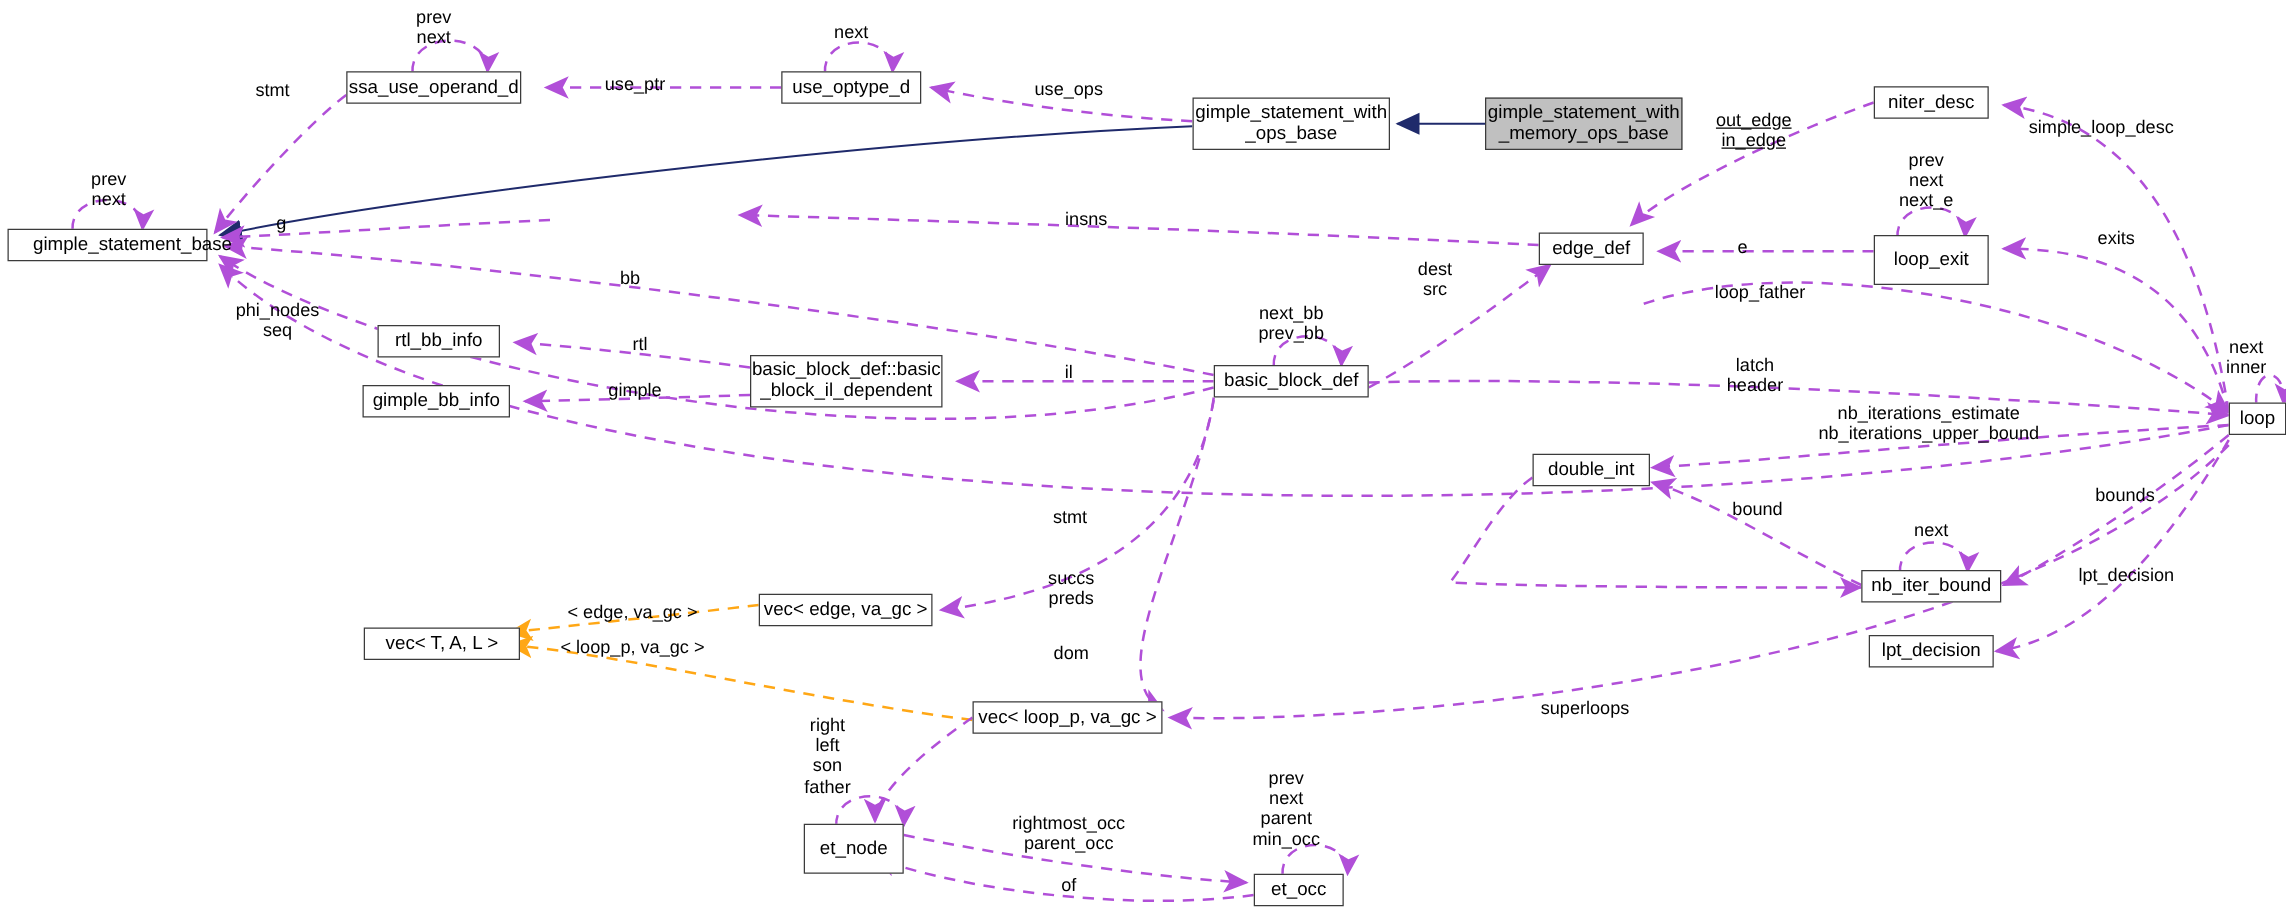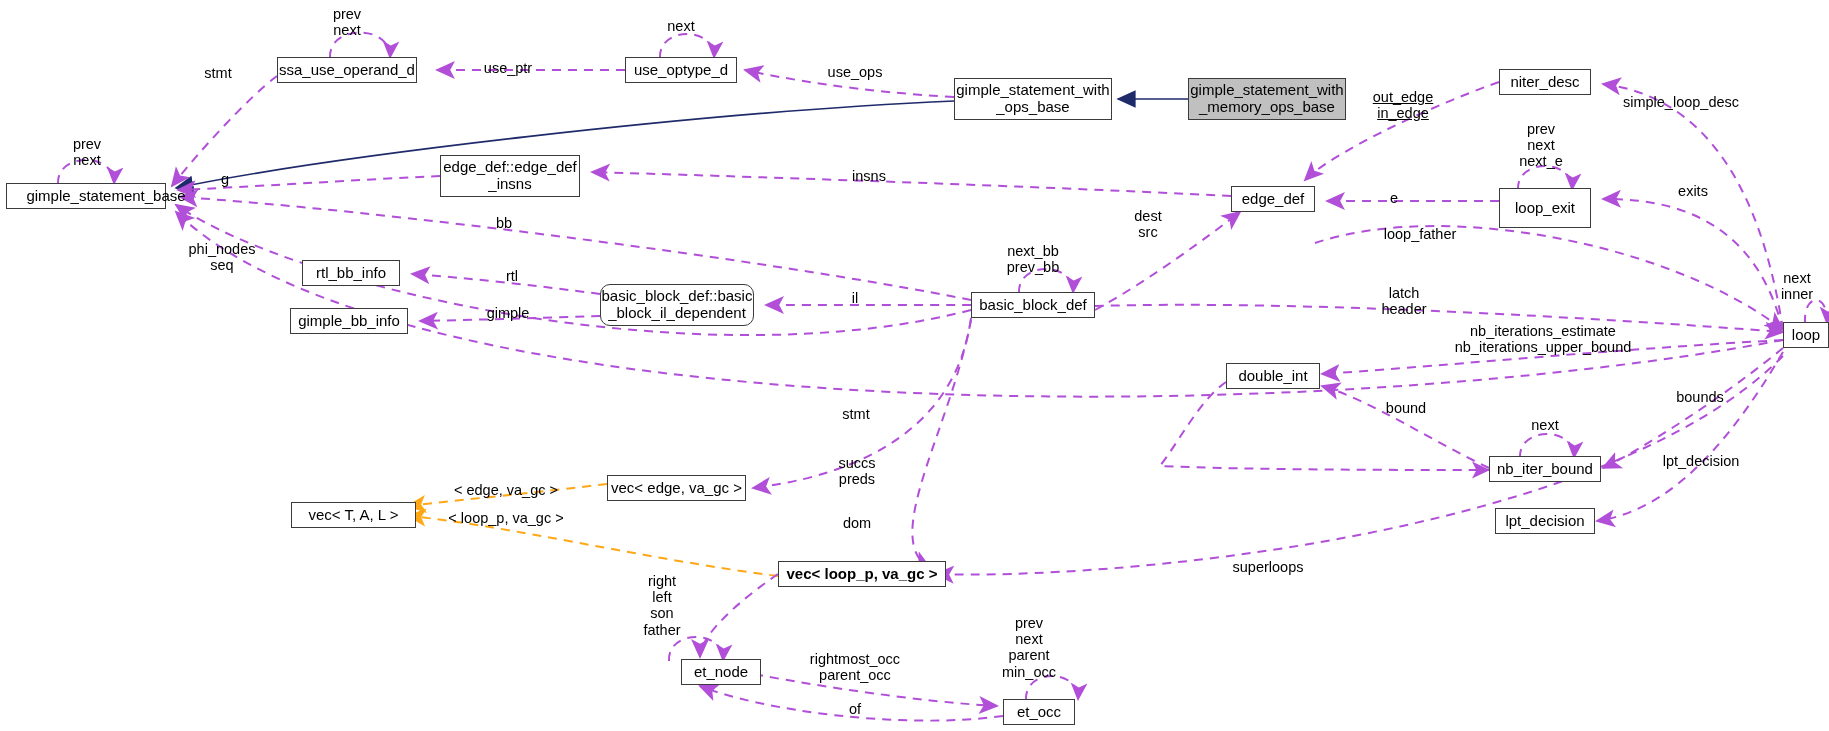--- a/index.html
+++ b/index.html
@@ -101,38 +101,36 @@
     </g>
   </svg>
 
   <div class="node" style="left:6px;top:183px;width:160px;height:26px;padding-left:40px;">gimple_statement_base</div>
   <div class="node" style="left:277px;top:57px;width:140px;height:26px;">ssa_use_operand_d</div>
   <div class="node" style="left:625px;top:57px;width:112px;height:26px;">use_optype_d</div>
   <div class="node" style="left:954px;top:78px;width:158px;height:42px;">gimple_statement_with
 _ops_base</div>
   <div class="node highlight" style="left:1188px;top:78px;width:158px;height:42px;">gimple_statement_with
 _memory_ops_base</div>
-  <div class="node" style="left:440px;top:155px;width:140px;height:42px;">edge_def::edge_def
-_insns</div>
   <div class="node" style="left:1499px;top:69px;width:92px;height:26px;">niter_desc</div>
   <div class="node" style="left:1231px;top:186px;width:84px;height:26px;">edge_def</div>
   <div class="node" style="left:1499px;top:188px;width:92px;height:40px;">loop_exit</div>
   <div class="node" style="left:302px;top:260px;width:98px;height:26px;">rtl_bb_info</div>
   <div class="node" style="left:290px;top:308px;width:118px;height:26px;">gimple_bb_info</div>
-  <div class="node" style="left:600px;top:284px;width:154px;height:42px;border-radius:10px;">basic_block_def::basic
+  <div class="node" style="left:600px;top:284px;width:154px;height:42px;">basic_block_def::basic
 _block_il_dependent</div>
   <div class="node" style="left:971px;top:292px;width:124px;height:26px;">basic_block_def</div>
   <div class="node" style="left:1783px;top:322px;width:46px;height:26px;">loop</div>
   <div class="node" style="left:1226px;top:363px;width:94px;height:26px;">double_int</div>
   <div class="node" style="left:1489px;top:456px;width:112px;height:26px;">nb_iter_bound</div>
   <div class="node" style="left:1495px;top:508px;width:100px;height:26px;">lpt_decision</div>
   <div class="node" style="left:607px;top:475px;width:139px;height:26px;">vec&lt; edge, va_gc &gt;</div>
   <div class="node" style="left:291px;top:502px;width:125px;height:26px;">vec&lt; T, A, L &gt;</div>
-  <div class="node" style="left:778px;top:561px;width:168px;height:26px;font-weight:bold;">vec&lt; loop_p, va_gc &gt;</div>
-  <div class="node" style="left:681px;top:659px;width:80px;height:26px;">et_node</div>
+  <div class="node" style="left:778px;top:561px;width:152px;height:26px;">vec&lt; loop_p, va_gc &gt;</div>
+  <div class="node" style="left:643px;top:659px;width:80px;height:40px;">et_node</div>
   <div class="node" style="left:1003px;top:699px;width:72px;height:26px;">et_occ</div>
 
   <div class="elabel" style="left:347px;top:6px;">prev
 next</div>
   <div class="elabel" style="left:681px;top:18px;">next</div>
   <div class="elabel" style="left:218px;top:65px;">stmt</div>
   <div class="elabel" style="left:508px;top:60px;">use_ptr</div>
   <div class="elabel" style="left:855px;top:64px;">use_ops</div>
   <div class="elabel" style="left:1403px;top:89px;text-decoration:underline;">out_edge
 in_edge</div>
@@ -142,21 +140,21 @@
 next_e</div>
   <div class="elabel" style="left:87px;top:136px;">prev
 next</div>
   <div class="elabel" style="left:869px;top:168px;">insns</div>
   <div class="elabel" style="left:225px;top:171px;">g</div>
   <div class="elabel" style="left:1394px;top:190px;">e</div>
   <div class="elabel" style="left:1693px;top:183px;">exits</div>
   <div class="elabel" style="left:1148px;top:208px;">dest
 src</div>
   <div class="elabel" style="left:504px;top:215px;">bb</div>
-  <div class="elabel" style="left:1408px;top:226px;margin-left:12px;">loop_father</div>
+  <div class="elabel" style="left:1408px;top:226px;">loop_father</div>
   <div class="elabel" style="left:1033px;top:243px;">next_bb
 prev_bb</div>
   <div class="elabel" style="left:222px;top:241px;">phi_nodes
 seq</div>
   <div class="elabel" style="left:1797px;top:270px;">next
 inner</div>
   <div class="elabel" style="left:1404px;top:285px;">latch
 header</div>
   <div class="elabel" style="left:512px;top:268px;">rtl</div>
   <div class="elabel" style="left:855px;top:290px;">il</div>

